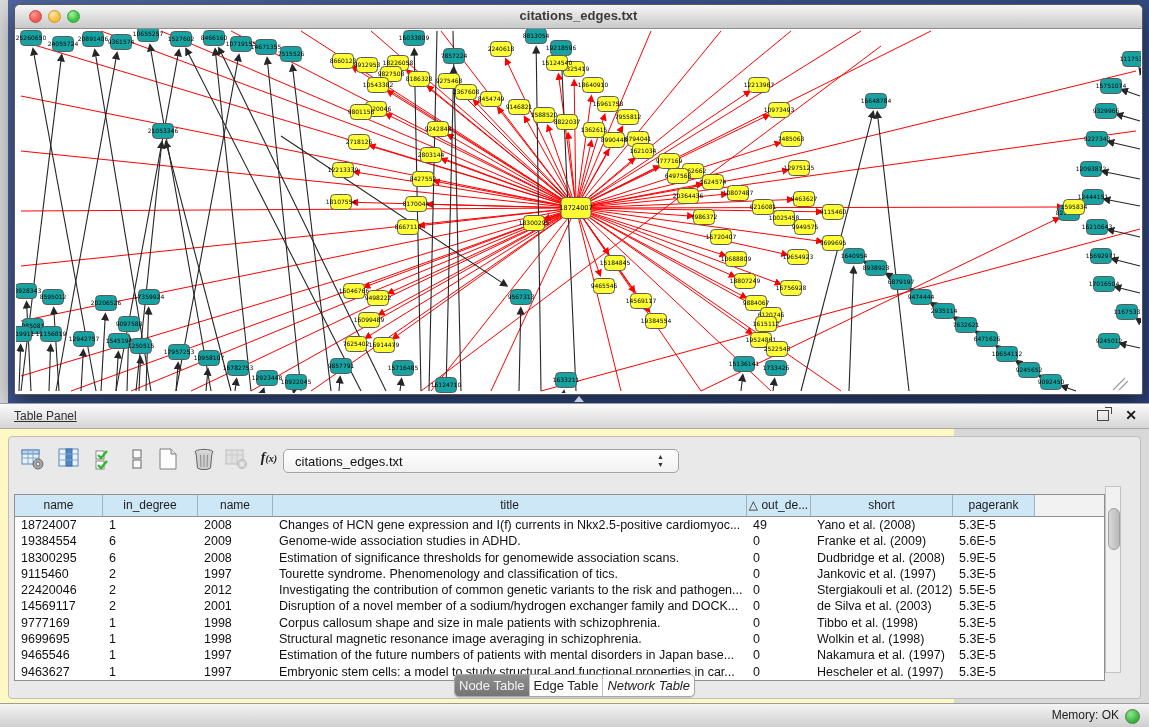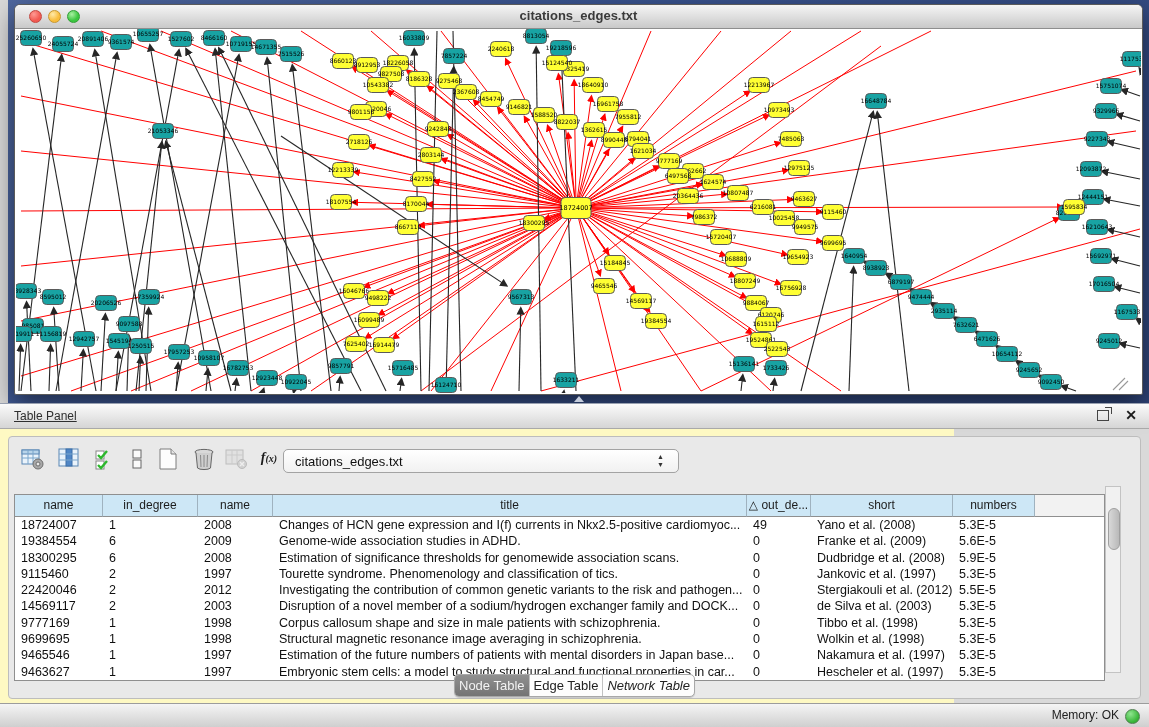--- a/index.html
+++ b/index.html
@@ -597,21 +597,21 @@
       <span class="spin">▲<br>▼</span>
     </div>
 
     <div id="table" style="grid-template-columns: 88px 95px 75px 474px 64px 142px 82px 69px;">
         <div class="hc">name</div>
         <div class="hc">in_degree</div>
         <div class="hc">name</div>
         <div class="hc">title</div>
         <div class="hc">△ out_de...</div>
         <div class="hc">short</div>
-        <div class="hc">numbers</div>
+        <div class="hc">pagerank</div>
         <div class="hf"></div>
         <div class="bc">18724007</div>
         <div class="bc">1</div>
         <div class="bc">2008</div>
         <div class="bc">Changes of HCN gene expression and I(f) currents in Nkx2.5-positive cardiomyoc...</div>
         <div class="bc">49</div>
         <div class="bc">Yano et al. (2008)</div>
         <div class="bc">5.3E-5</div>
         <div class="bc"></div>
         <div class="bc">19384554</div>
@@ -641,21 +641,21 @@
         <div class="bc">22420046</div>
         <div class="bc">2</div>
         <div class="bc">2012</div>
         <div class="bc">Investigating the contribution of common genetic variants to the risk and pathogen...</div>
         <div class="bc">0</div>
         <div class="bc">Stergiakouli et al. (2012)</div>
         <div class="bc">5.5E-5</div>
         <div class="bc"></div>
         <div class="bc">14569117</div>
         <div class="bc">2</div>
-        <div class="bc">2003</div>
+        <div class="bc">2001</div>
         <div class="bc">Disruption of a novel member of a sodium/hydrogen exchanger family and DOCK...</div>
         <div class="bc">0</div>
         <div class="bc">de Silva et al. (2003)</div>
         <div class="bc">5.3E-5</div>
         <div class="bc"></div>
         <div class="bc">9777169</div>
         <div class="bc">1</div>
         <div class="bc">1998</div>
         <div class="bc">Corpus callosum shape and size in male patients with schizophrenia.</div>
         <div class="bc">0</div>

